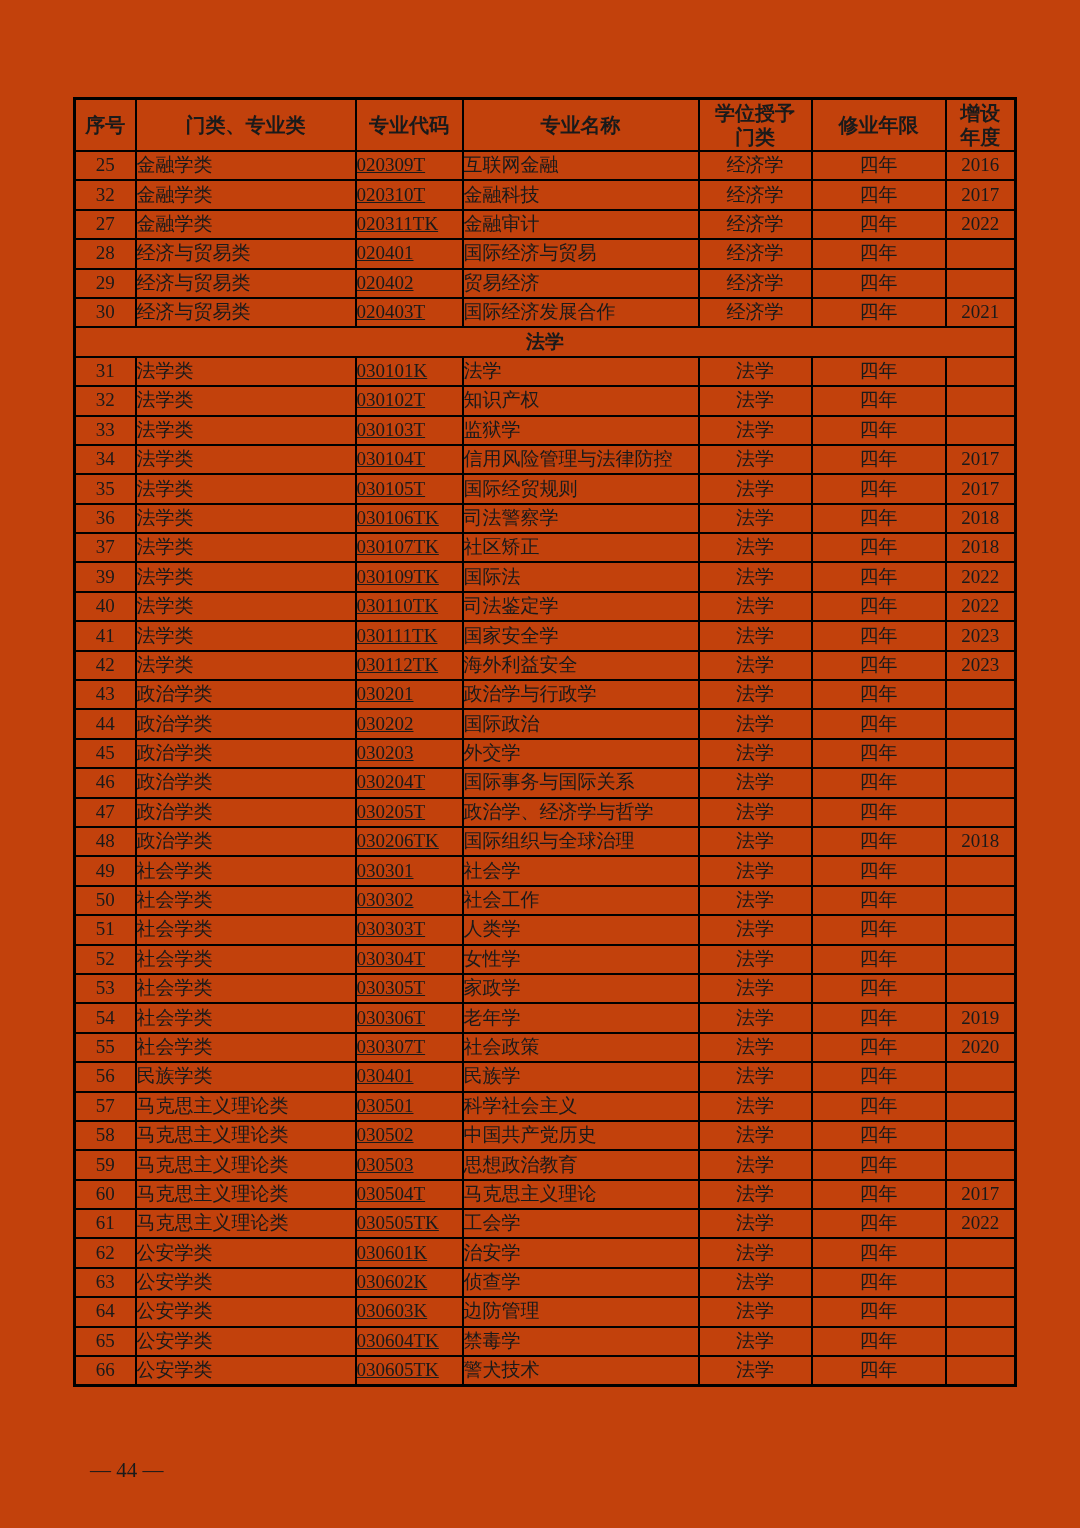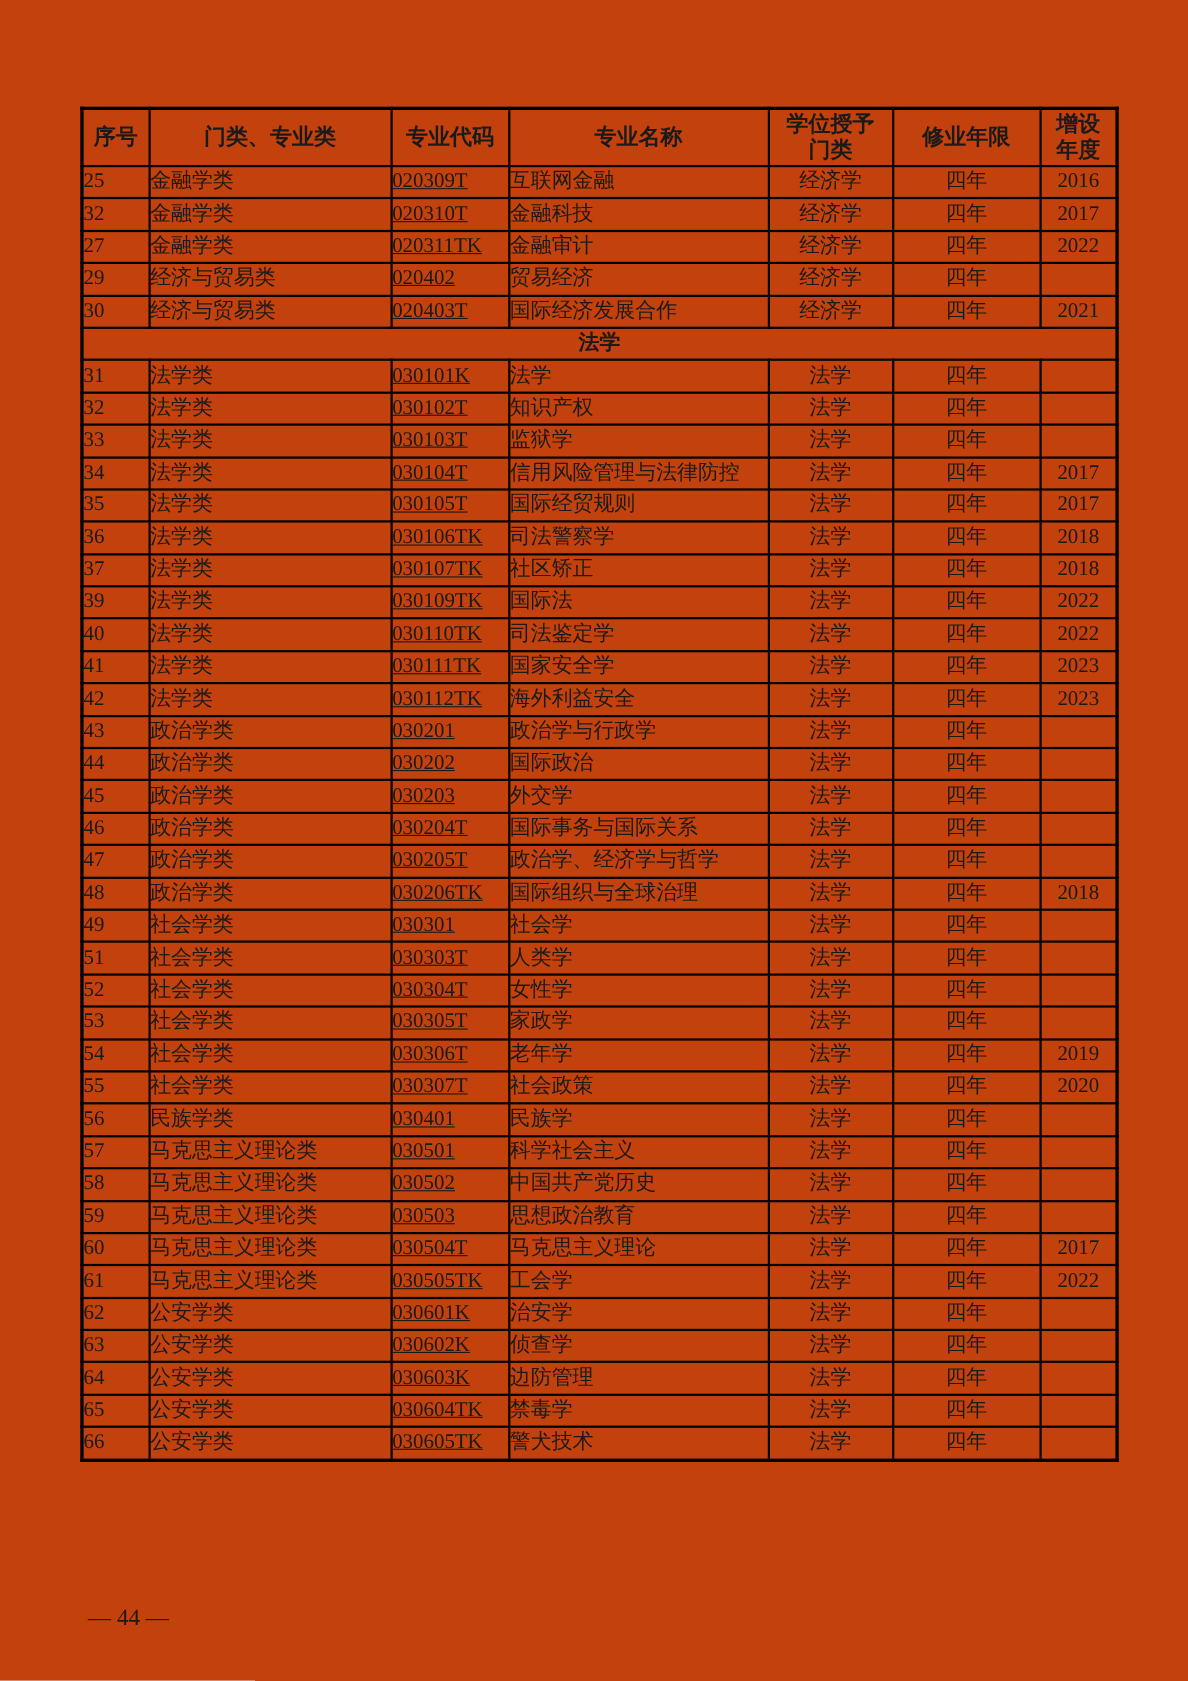--- a/index.html
+++ b/index.html
@@ -41,37 +41,37 @@
     text-align: center;
     height: 50px;
     white-space: pre-line;
   }
   table.majors td {
     font-size: 19px;
     height: 27.4px;
     line-height: 1.1;
     white-space: nowrap;
   }
-  td.c0 { text-align: left; }
+  td.c0 { text-align: center; }
   td.c1 { text-align: left; padding-left: 8px; }
   td.c2 { text-align: left; padding-left: 5px; text-decoration: underline; }
   td.c3 { text-align: left; padding-left: 6px; }
   td.c4 { text-align: center; }
   td.c5 { text-align: center; }
   td.c6 { text-align: center; border-radius: 14px; }
   td.section-cell {
     font-family: "Liberation Sans", "DejaVu Sans", sans-serif;
     font-weight: bold;
     font-size: 20px;
     text-align: center;
     height: 40px;
   }
   .page-footer {
     position: absolute;
-    left: 80px;
+    left: 90px;
     top: 1458px;
     font-size: 21px;
     color: #1a1a1a;
   }
 </style>
 </head>
 <body>
 
 <div class="page">
   <table class="majors">
@@ -119,20 +119,29 @@
         <tr>
           <td class="c0">27</td>
           <td class="c1">金融学类</td>
           <td class="c2">020311TK</td>
           <td class="c3">金融审计</td>
           <td class="c4">经济学</td>
           <td class="c5">四年</td>
           <td class="c6">2022</td>
         </tr>
         <tr>
+          <td class="c0">28</td>
+          <td class="c1">经济与贸易类</td>
+          <td class="c2">020401</td>
+          <td class="c3">国际经济与贸易</td>
+          <td class="c4">经济学</td>
+          <td class="c5">四年</td>
+          <td class="c6"></td>
+        </tr>
+        <tr>
           <td class="c0">29</td>
           <td class="c1">经济与贸易类</td>
           <td class="c2">020402</td>
           <td class="c3">贸易经济</td>
           <td class="c4">经济学</td>
           <td class="c5">四年</td>
           <td class="c6"></td>
         </tr>
         <tr>
           <td class="c0">30</td>
@@ -297,20 +306,29 @@
           <td class="c3">国际组织与全球治理</td>
           <td class="c4">法学</td>
           <td class="c5">四年</td>
           <td class="c6">2018</td>
         </tr>
         <tr>
           <td class="c0">49</td>
           <td class="c1">社会学类</td>
           <td class="c2">030301</td>
           <td class="c3">社会学</td>
+          <td class="c4">法学</td>
+          <td class="c5">四年</td>
+          <td class="c6"></td>
+        </tr>
+        <tr>
+          <td class="c0">50</td>
+          <td class="c1">社会学类</td>
+          <td class="c2">030302</td>
+          <td class="c3">社会工作</td>
           <td class="c4">法学</td>
           <td class="c5">四年</td>
           <td class="c6"></td>
         </tr>
         <tr>
           <td class="c0">51</td>
           <td class="c1">社会学类</td>
           <td class="c2">030303T</td>
           <td class="c3">人类学</td>
           <td class="c4">法学</td>

